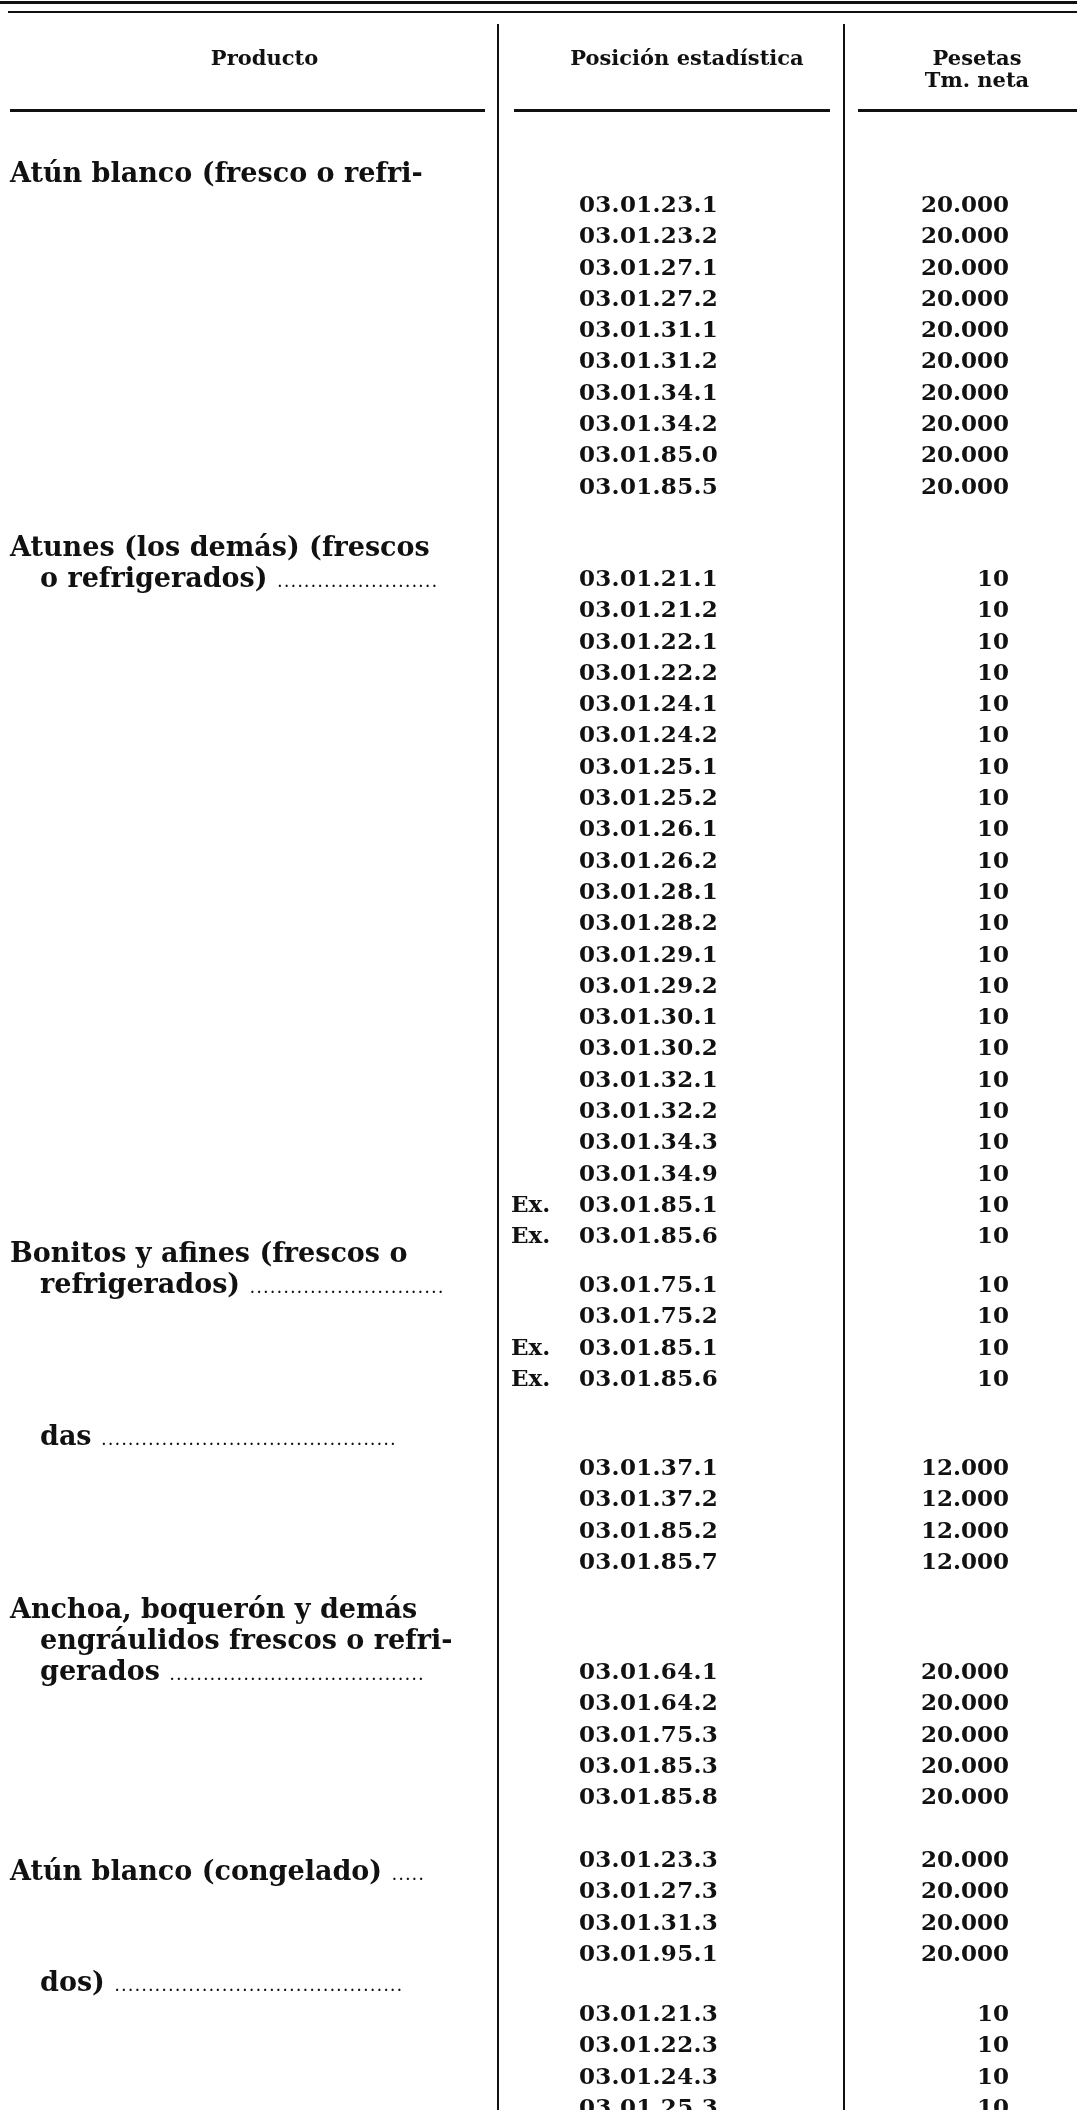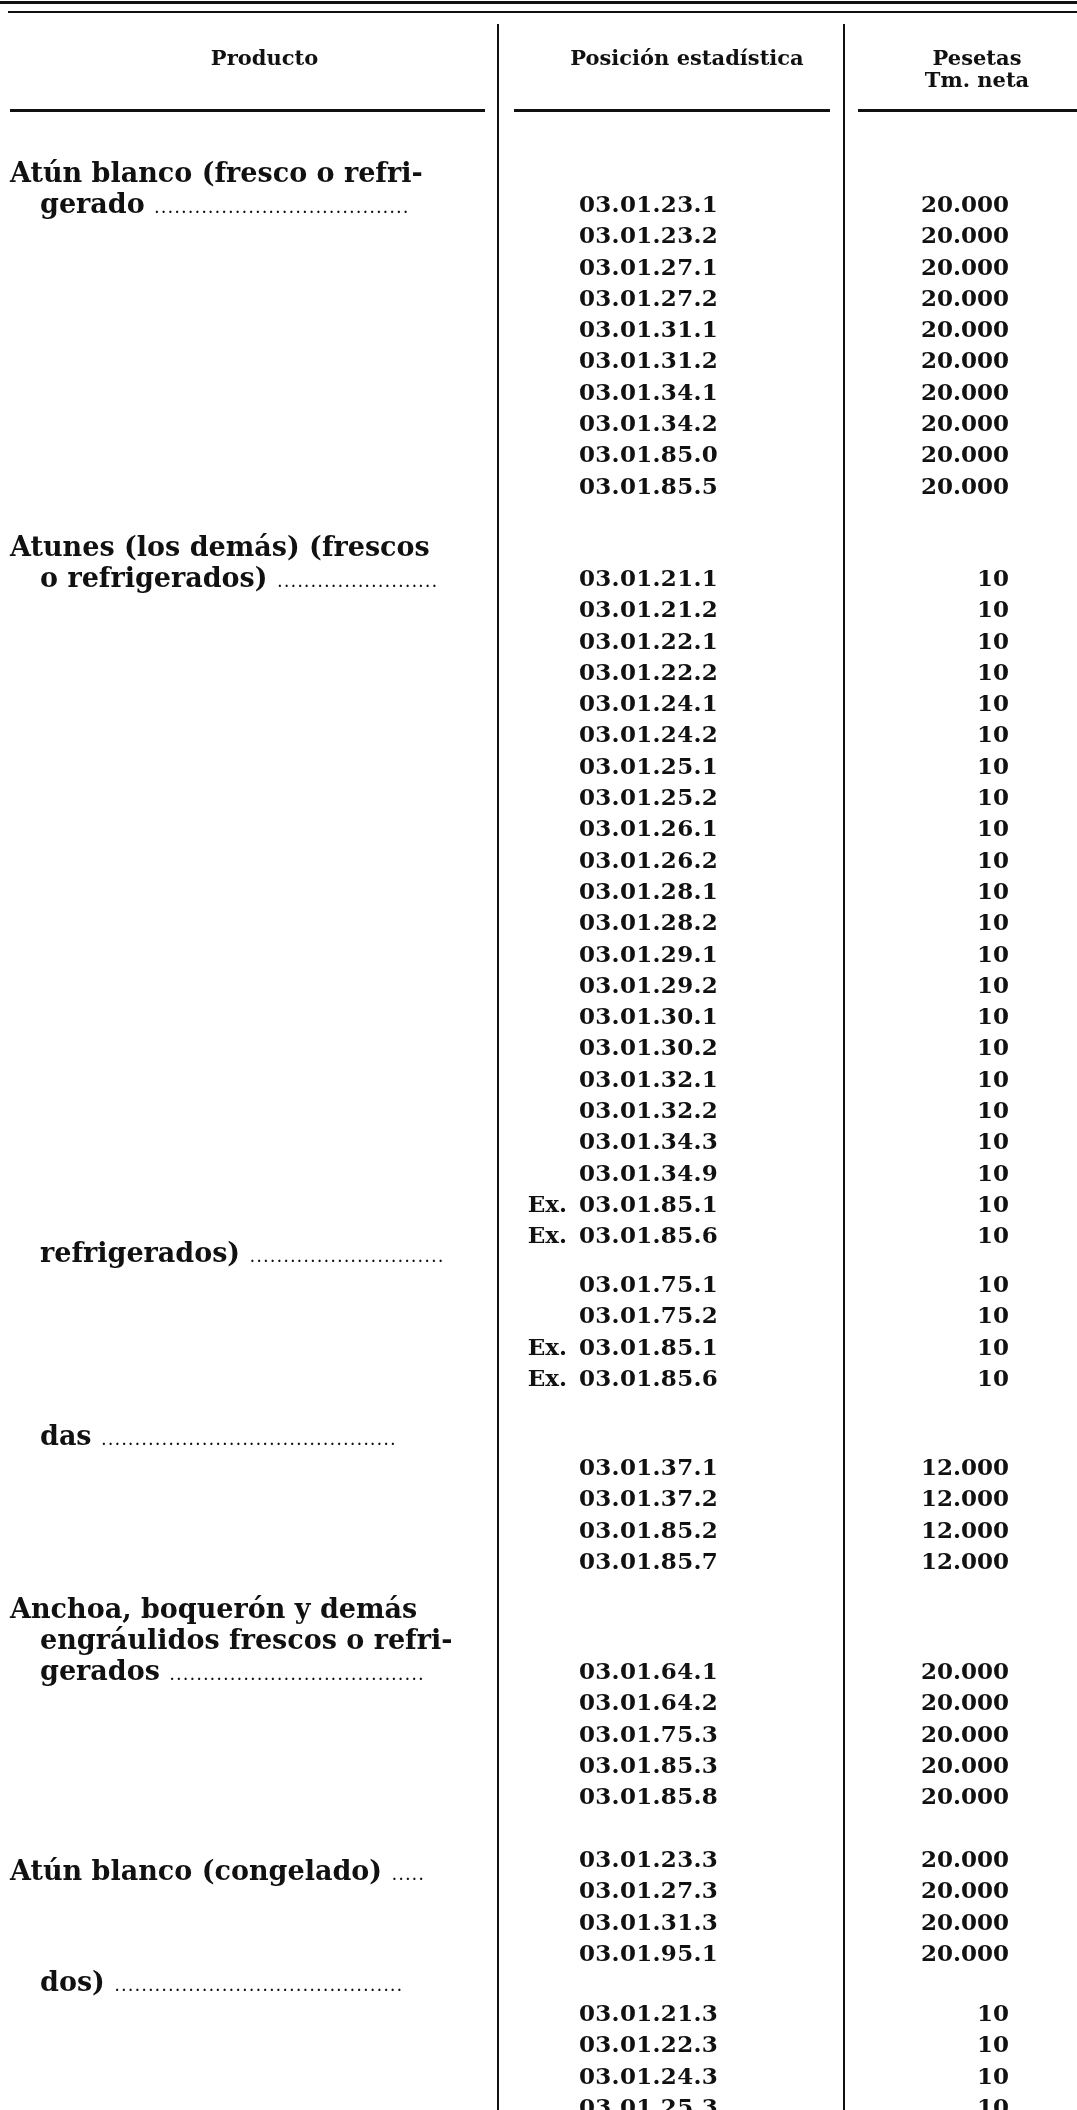--- a/index.html
+++ b/index.html
@@ -50,21 +50,21 @@
       position: relative;
       height: 31.3px;
       font-weight: bold;
       font-size: 23px;
       line-height: 31px;
     }
     .row .ex {
       position: absolute;
       left: 12px;
       width: 56px;
-      text-align: right;
+      text-align: left;
     }
     .row .code {
       position: absolute;
       left: 80px;
       width: 200px;
       text-align: left;
       letter-spacing: 0.3px;
     }
     .row .val {
       position: absolute;
@@ -90,21 +90,20 @@
 </div>
 
 <div class="hdr-under hu-1"></div>
 <div class="hdr-under hu-2"></div>
 <div class="hdr-under hu-3"></div>
 
 <div id="table-body">
     <div class="group">
       <div class="prod" style="top: 157px;">
         <span class="line"><span>Atún blanco (fresco o refri-</span></span>
-        <span class="line indent"><span>gerado</span><span> </span><span class="leader">......................................</span></span>
       </div>
       <div class="rows" style="top: 188px;">
         <div class="row">
           <span class="ex"></span>
           <span class="code">03.01.23.1</span>
           <span class="val">20.000</span>
         </div>
         <div class="row">
           <span class="ex"></span>
           <span class="code">03.01.23.2</span>
@@ -265,20 +264,21 @@
         </div>
         <div class="row">
           <span class="ex">Ex.</span>
           <span class="code">03.01.85.6</span>
           <span class="val">10</span>
         </div>
       </div>
     </div>
     <div class="group">
       <div class="prod" style="top: 1237px;">
+        <span class="line"><span>Bonitos y afines (frescos o</span></span>
         <span class="line indent"><span>refrigerados)</span><span> </span><span class="leader">.............................</span></span>
       </div>
       <div class="rows" style="top: 1268px;">
         <div class="row">
           <span class="ex"></span>
           <span class="code">03.01.75.1</span>
           <span class="val">10</span>
         </div>
         <div class="row">
           <span class="ex"></span>

